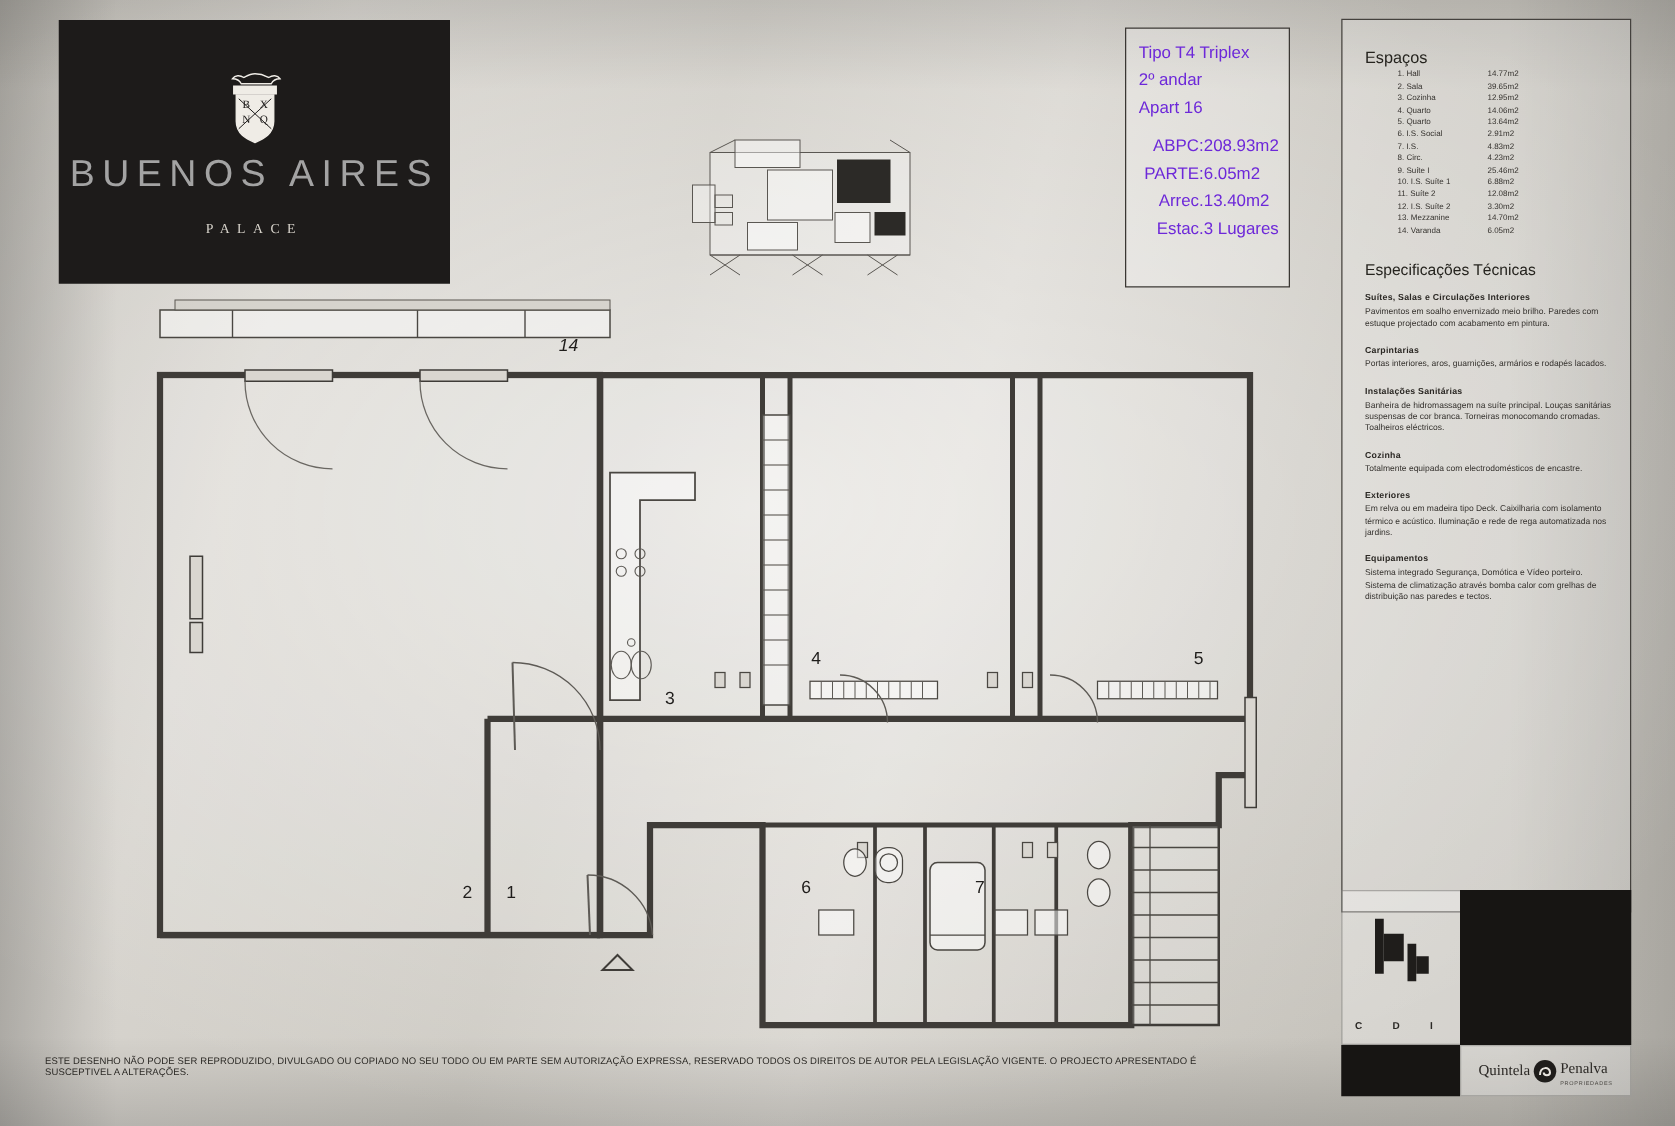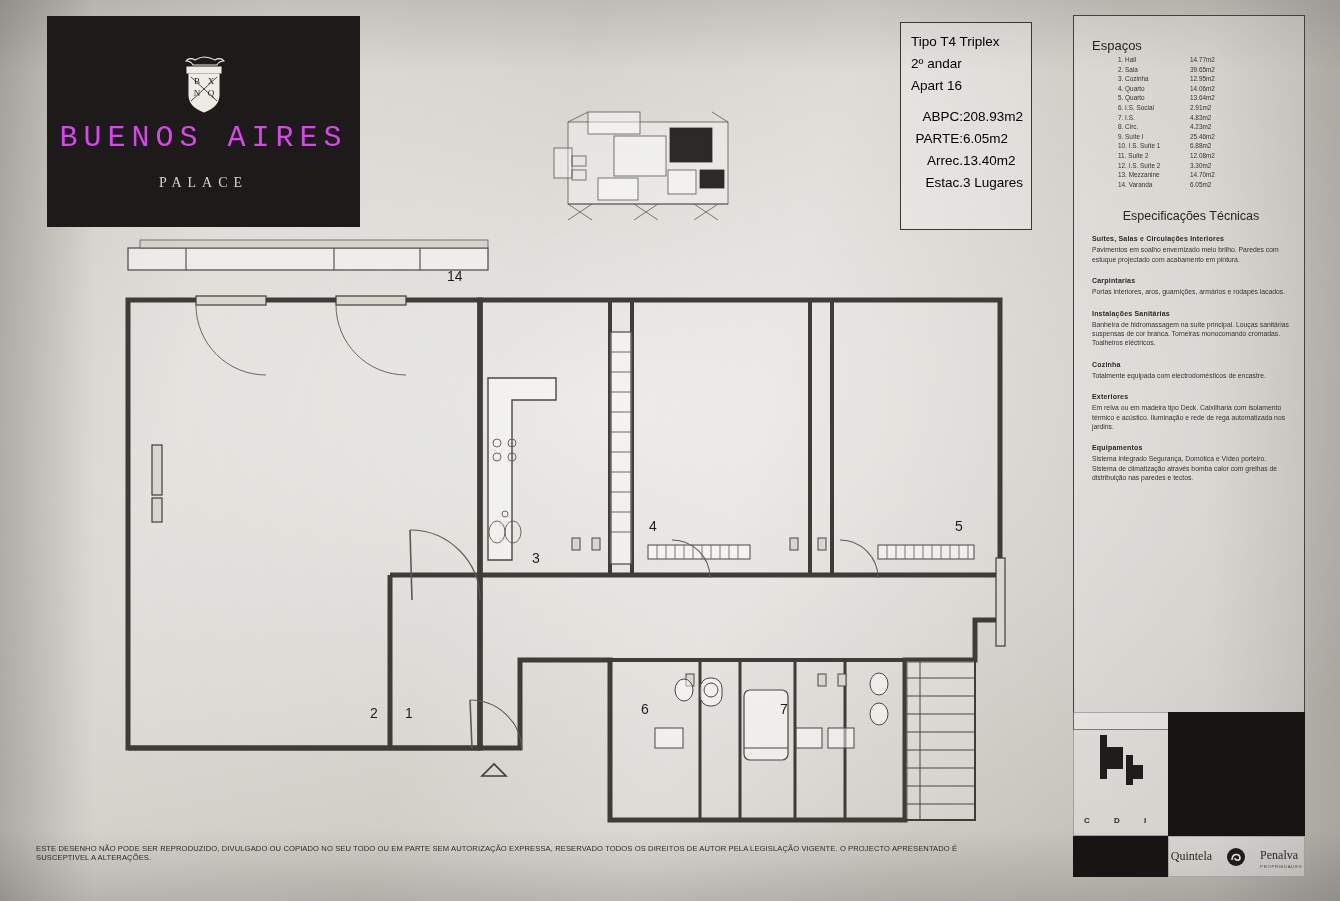--- a/index.html
+++ b/index.html
@@ -45,43 +45,43 @@
     display: flex;
     flex-direction: column;
     align-items: center;
     justify-content: center;
   }
   #crest {
     width: 54px; height: 62px;
     margin-bottom: 6px;
   }
   #logo-title {
-    font-family: Liberation Mono, monospace;
+    font-family: Liberation Sans, sans-serif;
     font-size: 30px;
     letter-spacing: 6px;
     font-weight: 400;
-    color: #d946ef;
+    color: #a3a3a3;
     text-align: center;
   }
   #logo-sub {
     font-family: "Liberation Serif", serif;
-    font-size: 14px;
+    font-size: 11px;
     letter-spacing: 6px;
     color: #d8d4cc;
     margin-top: 20px;
   }
 
   
   #info-box {
     left: 900px; top: 22px; width: 132px; height: 208px;
     border: 1.4px solid #3a3733;
     background: rgba(255,255,255,0.25);
     padding: 8px 0 0 10px;
     box-sizing: border-box;
-    color: #000000;
+    color: #6d28d9;
     font-size: 13.5px;
     line-height: 22px;
   }
   #info-box .gap { height: 9px; }
   .info-row { white-space: nowrap; }
   .info-row .lbl { display: inline-block; min-width: 52px; text-align: right; }
 
   
   #spec-panel {
     left: 1073px; top: 15px; width: 232px; height: 715px;
@@ -103,21 +103,20 @@
     color: #35322e;
   }
   .area-row { display: flex; }
   .area-name { width: 72px; }
   .area-val { width: 46px; text-align: left; }
 
   .spec-h2 {
     font-size: 12.5px;
     margin: 20px 0 12px 0;
     color: #26241f;
-    text-align: center;
   }
   .spec-group { margin-bottom: 13px; }
   .spec-title {
     font-size: 7px;
     font-weight: bold;
     color: #2b2824;
     margin-bottom: 3px;
     letter-spacing: .2px;
   }
   .spec-body {
@@ -145,21 +144,21 @@
   #black-box2 {
     left: 1073px; top: 836px; width: 95px; height: 41px;
     background: #171513;
   }
   #brand-box {
     left: 1168px; top: 836px; width: 137px; height: 41px;
     background: rgba(255,255,255,0.32);
     border: 1px solid rgba(60,58,54,0.25);
     box-sizing: border-box;
     display: flex; align-items: center; justify-content: center;
-    gap: 14px;
+    gap: 2px;
   }
   .brand-name {
     font-family: "Liberation Serif", serif;
     font-size: 12px;
     color: #2b2825;
   }
   .brand-sub {
     font-size: 4.4px;
     letter-spacing: .6px;
     color: #4a4743;
@@ -328,21 +327,21 @@
         <line x1="905" y1="768" x2="975" y2="768"></line>
         <line x1="905" y1="786" x2="975" y2="786"></line>
         <line x1="905" y1="804" x2="975" y2="804"></line>
       </g>
       <line x1="920" y1="660" x2="920" y2="820" stroke="#4a4742" stroke-width="1"></line>
 
       <path d="M482 776 L506 776 L494 764 Z" fill="none" stroke="#3f3c38" stroke-width="1.6"></path>
     </g>
   </svg>
 
-  <div class="rmnum" style="left:447px; top:268px;">14</div>
+  <div class="rmnum" style="left:447px; top:268px;font-style:italic;">14</div>
   <div class="rmnum" style="left:649px; top:518px;">4</div>
   <div class="rmnum" style="left:955px; top:518px;">5</div>
   <div class="rmnum" style="left:532px; top:550px;">3</div>
   <div class="rmnum" style="left:370px; top:705px;">2</div>
   <div class="rmnum" style="left:405px; top:705px;">1</div>
   <div class="rmnum" style="left:641px; top:701px;">6</div>
   <div class="rmnum" style="left:780px; top:701px;">7</div>
 
   <svg id="mini-plan" class="abs" width="230" height="120">
     <g stroke="#5a5752" stroke-width="0.8" fill="none">

